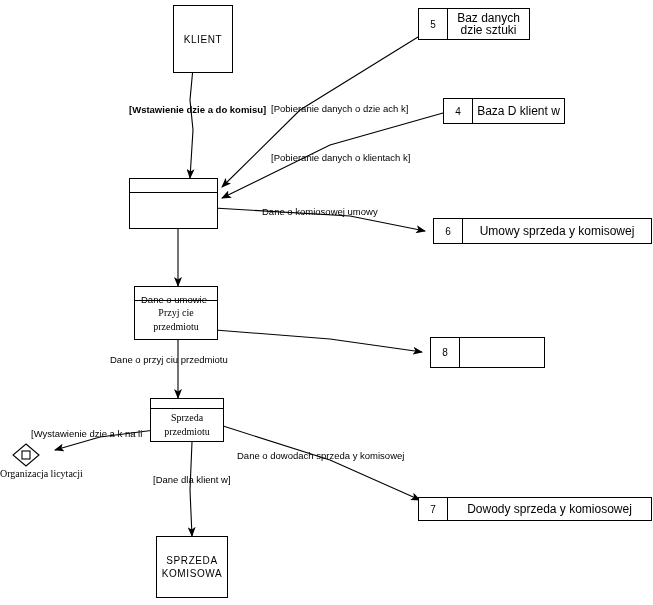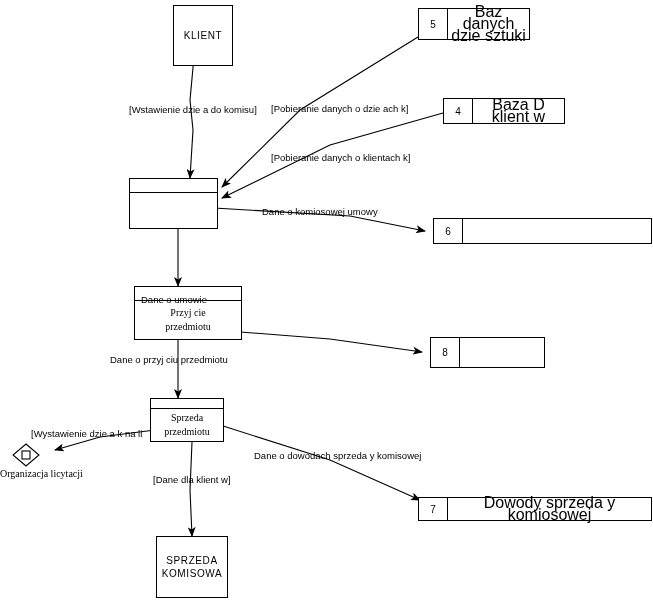--- a/index.html
+++ b/index.html
@@ -80,21 +80,21 @@
     justify-content: center;
     font-size: 10px;
     color: #000000;
   }
   .store .sname {
     flex: 1 1 auto;
     display: flex;
     align-items: center;
     justify-content: center;
     text-align: center;
-    font-size: 16px;
+    font-size: 12px;
     line-height: 12px;
     color: #000000;
   }
   
   .flow-label {
     position: absolute;
     font-family: "Liberation Sans", sans-serif;
     font-size: 9.5px;
     color: #000000;
     white-space: nowrap;
@@ -137,21 +137,21 @@
 
     <path d="M178,340 L178,372 L178,398" fill="none" stroke="#000000" stroke-width="1.1" marker-end="url(#ah)"></path>
 
     <path d="M155,430 L100,437 L55,450" fill="none" stroke="#000000" stroke-width="1.1" marker-end="url(#ah)"></path>
 
     <path d="M220,425 L330,460 L420,500" fill="none" stroke="#000000" stroke-width="1.1" marker-end="url(#ah)"></path>
 
     <path d="M192,442 L190,490 L192,536" fill="none" stroke="#000000" stroke-width="1.1" marker-end="url(#ah)"></path>
   </svg>
 
-  <div class="node entity" style="left:173px; top:5px; width:60px; height:61px;">
+  <div class="node entity" style="left:173px; top:5px; width:60px; height:68px;">
     <span>KLIENT</span>
   </div>
 
   <div class="node store" style="left:418px; top:8px; width:112px; height:32px;">
     <div class="snum">5</div>
     <div class="sname">
       <div>
         <div>Baz  danych</div>
         <div>dzie   sztuki</div>
       </div>
@@ -162,23 +162,24 @@
     <div class="snum">4</div>
     <div class="sname">Baza D  klient  w</div>
   </div>
 
   <div class="node process" style="left:129px; top:178px; width:89px; height:51px;">
     <div class="phead"></div>
   </div>
 
   <div class="node store" style="left:433px; top:218px; width:219px; height:26px;">
     <div class="snum">6</div>
-  </div>
-
-  <div class="node process" style="left:134px; top:286px; width:108px; height:54px;">
+    <div class="sname">Umowy sprzeda  y komisowej</div>
+  </div>
+
+  <div class="node process" style="left:134px; top:286px; width:84px; height:54px;">
     <div class="phead"></div>
     <div class="pbody">
       <div>
         <div>Przyj  cie</div>
         <div>przedmiotu</div>
       </div>
     </div>
   </div>
 
   <div class="node store" style="left:430px; top:337px; width:115px; height:31px;">
@@ -206,32 +207,32 @@
       <div>KOMISOWA</div>
     </div>
   </div>
 
   <svg class="diamond-sym" style="left:11px; top:442px;" width="30" height="26" viewBox="0 0 30 26">
     <polygon points="15,2 28,13 15,24 2,13" fill="#ffffff" stroke="#000000" stroke-width="1.1"></polygon>
     <rect x="11" y="9" width="8" height="8" fill="#ffffff" stroke="#000000" stroke-width="1.1"></rect>
   </svg>
   <div class="ext-label" style="left:0px; top:468px;">Organizacja licytacji</div>
 
-  <div class="flow-label" style="left:129px; top:104px;">[Wstawienie dzie  a do komisu]</div>
+  <div class="flow-label" style="left:129px; top:104px;font-weight:bold;">[Wstawienie dzie  a do komisu]</div>
 
   <div class="flow-label" style="left:271px; top:103px;">[Pobieranie danych o dzie   ach k]</div>
 
   <div class="flow-label" style="left:271px; top:152px;">[Pobieranie danych o klientach k]</div>
 
   <div class="flow-label" style="left:262px; top:206px;">Dane o komiosowej umowy</div>
 
   <div class="flow-label" style="left:141px; top:246px;margin-top:48px;">Dane o umowie</div>
 
 
   <div class="flow-label" style="left:110px; top:354px;text-align:center;">Dane o przyj  ciu przedmiotu</div>
 
   <div class="flow-label" style="left:31px; top:428px;">[Wystawienie dzie  a k na li</div>
 
-  <div class="flow-label" style="left:254px; top:450px;">Dane o dowodach sprzeda  y komisowej</div>
+  <div class="flow-label" style="left:237px; top:450px;">Dane o dowodach sprzeda  y komisowej</div>
 
   <div class="flow-label" style="left:153px; top:474px;">[Dane dla klient  w]</div>
 
 </div>
 
 </body></html>

